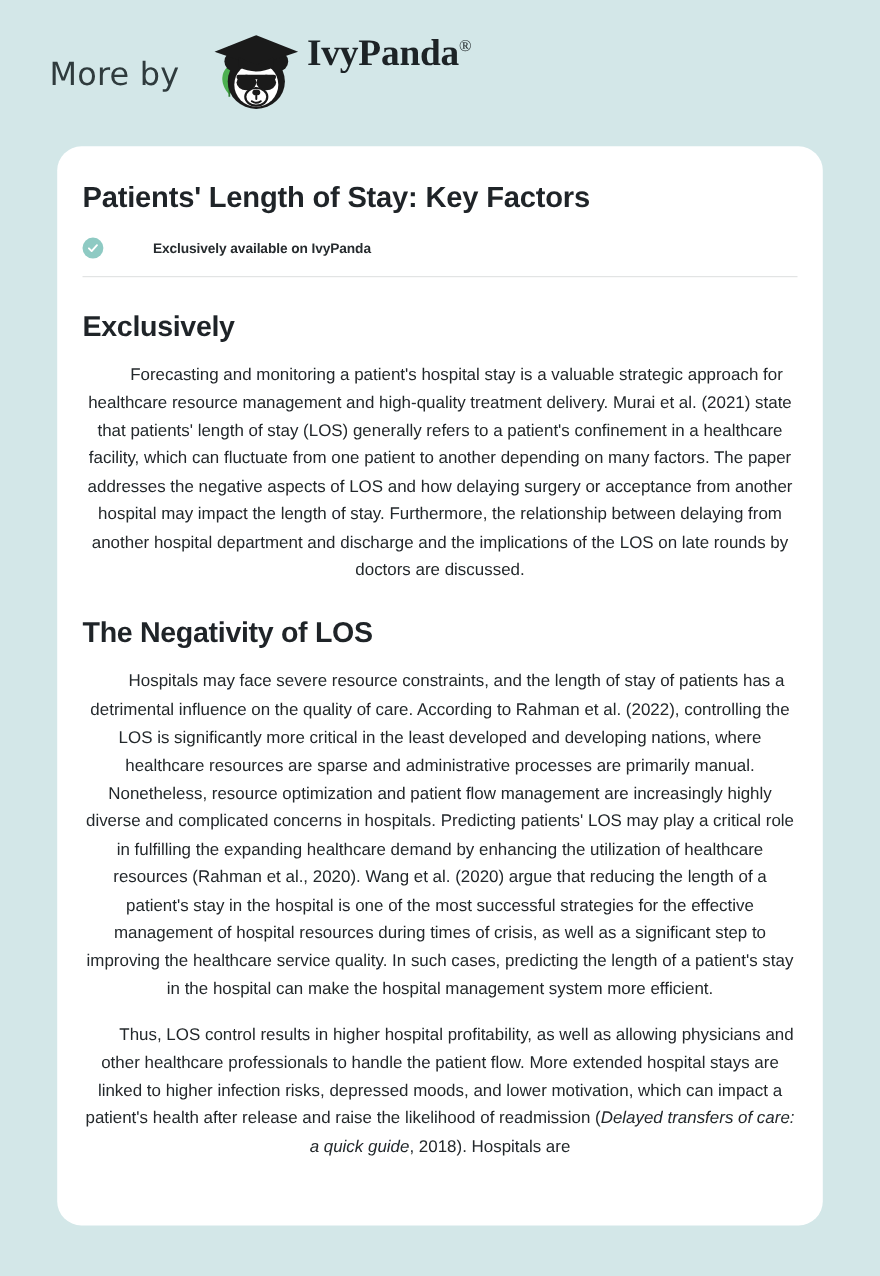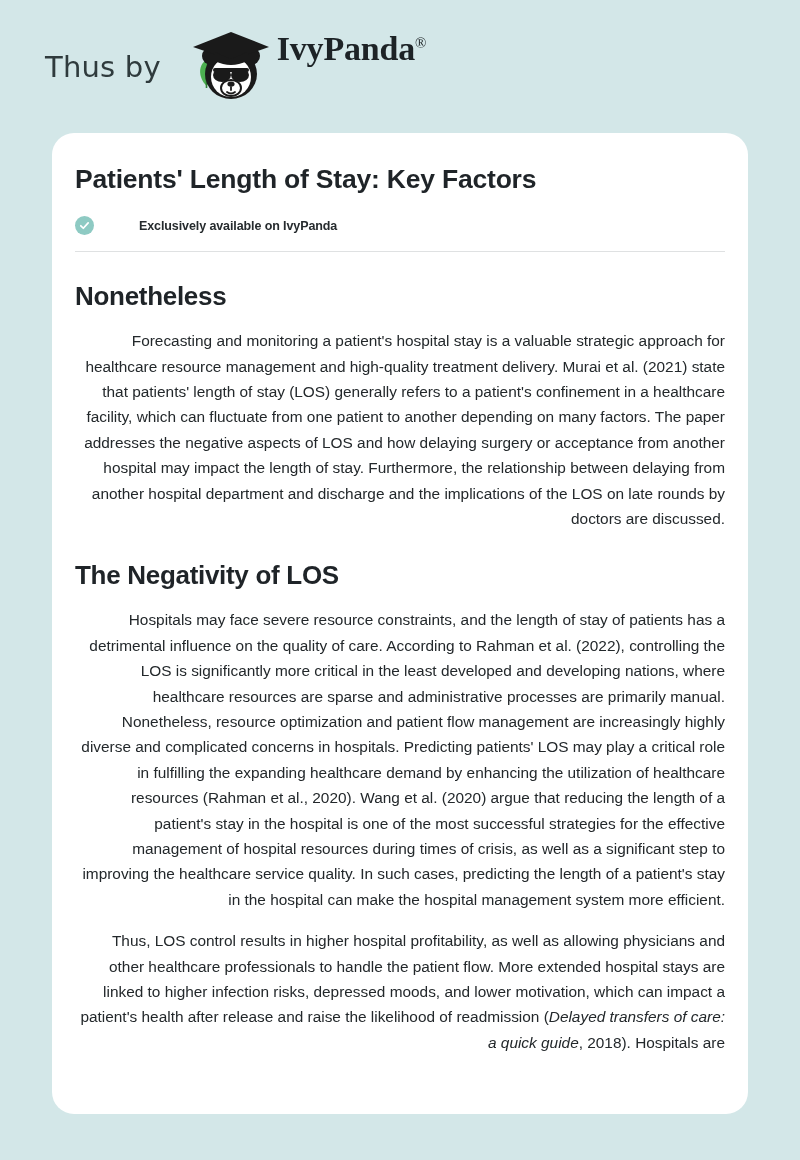--- a/index.html
+++ b/index.html
@@ -115,29 +115,29 @@
     margin: 29px 0 0 0;
     letter-spacing: -0.3px;
   }
 
   .body-par {
     font-size: 15.4px;
     line-height: 25.4px;
     color: #23282b;
     margin: 16px 0 0 0;
     text-indent: 30px;
-    text-align: right;
+    text-align: center;
   }
   .body-par em { font-style: italic; }
 </style>
 </head>
 <body>
 
 <div class="site-header">
-  <span class="essay-by">Thus by</span>
+  <span class="essay-by">More by</span>
 
   <div class="brand-logo">
 
     <svg class="panda-mark" viewBox="0 0 96 74">
 
       <g fill="#4caf50">
         <rect x="28" y="12" width="3" height="22" rx="1.5"></rect>
         <path d="M29.5 30 C22 34, 20 46, 29.5 56 C39 46, 37 34, 29.5 30 Z"></path>
         <path d="M29.5 38 L29.5 58" stroke="#2e7d32" stroke-width="1.6" fill="none"></path>
       </g>
@@ -175,21 +175,21 @@
     <span class="check-circle">
       <svg width="11" height="11" viewBox="0 0 12 12">
         <path d="M2 6.3 L4.7 9 L10 3.2" stroke="#ffffff" stroke-width="1.9" fill="none" stroke-linecap="round" stroke-linejoin="round"></path>
       </svg>
     </span>
     <span class="exclusive-text">Exclusively available on IvyPanda</span>
   </div>
 
   <hr class="divider">
 
-  <h2 class="section-heading">Nonetheless</h2>
+  <h2 class="section-heading">Exclusively</h2>
   <p class="body-par">Forecasting and monitoring a patient's hospital stay is a valuable strategic approach for healthcare resource management and high-quality treatment delivery. Murai et al. (2021) state that patients' length of stay (LOS) generally refers to a patient's confinement in a healthcare facility, which can fluctuate from one patient to another depending on many factors. The paper addresses the negative aspects of LOS and how delaying surgery or acceptance from another hospital may impact the length of stay. Furthermore, the relationship between delaying from another hospital department and discharge and the implications of the LOS on late rounds by doctors are discussed.</p>
 
   <h2 class="section-heading">The Negativity of LOS</h2>
   <p class="body-par">Hospitals may face severe resource constraints, and the length of stay of patients has a detrimental influence on the quality of care. According to Rahman et al. (2022), controlling the LOS is significantly more critical in the least developed and developing nations, where healthcare resources are sparse and administrative processes are primarily manual. Nonetheless, resource optimization and patient flow management are increasingly highly diverse and complicated concerns in hospitals. Predicting patients' LOS may play a critical role in fulfilling the expanding healthcare demand by enhancing the utilization of healthcare resources (Rahman et al., 2020). Wang et al. (2020) argue that reducing the length of a patient's stay in the hospital is one of the most successful strategies for the effective management of hospital resources during times of crisis, as well as a significant step to improving the healthcare service quality. In such cases, predicting the length of a patient's stay in the hospital can make the hospital management system more efficient.</p>
 
   <p class="body-par"><span>Thus, LOS control results in higher hospital profitability, as well as allowing physicians and other healthcare professionals to handle the patient flow. More extended hospital stays are linked to higher infection risks, depressed moods, and lower motivation, which can impact a patient's health after release and raise the likelihood of readmission (</span><em>Delayed transfers of care: a quick guide</em><span>, 2018). Hospitals are</span></p>
 
 </div>
 
 </body></html>

